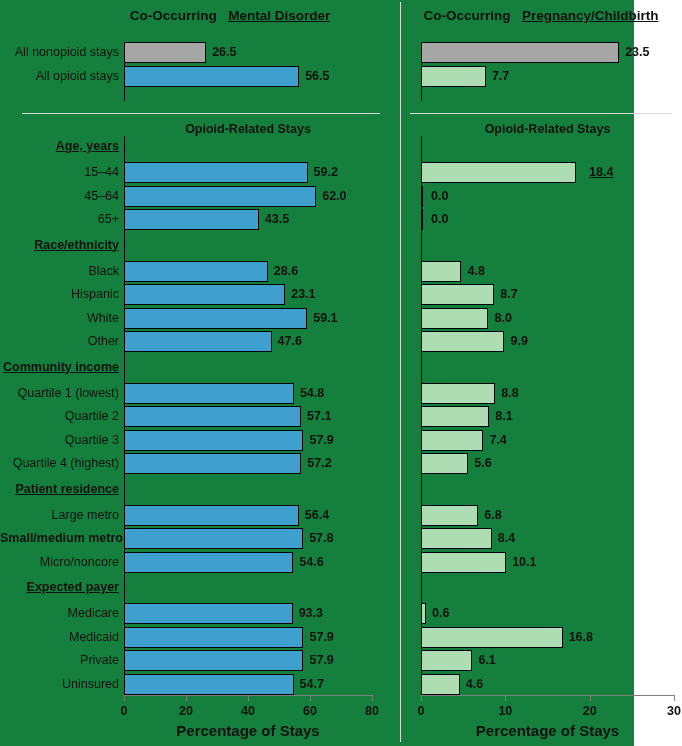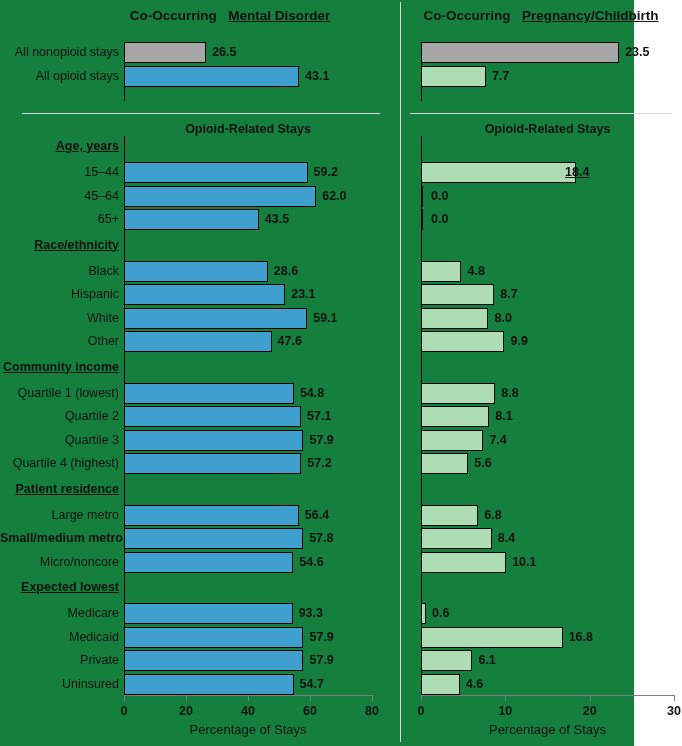--- a/index.html
+++ b/index.html
@@ -73,22 +73,22 @@
     position: absolute;
     font-size: 12.5px;
     font-weight: bold;
     color: #111111;
     text-align: center;
     transform: translateX(-50%);
     white-space: nowrap;
   }
   .axis-caption {
     position: absolute;
-    font-size: 13px;
-    font-weight: normal;
+    font-size: 15px;
+    font-weight: bold;
     color: #111111;
     text-align: left;
     white-space: nowrap;
     transform: translateX(-50%);
   }
 
   
   .group-divider {
     position: absolute;
     height: 1px;
@@ -152,35 +152,35 @@
   <div class="panel-divider"></div>
 
   <div id="dynamic-layer">
       <div class="row-label" style="left: 0px; width: 119px; top: 46px;">All nonopioid stays</div>
       <div class="bar" style="left: 124px; top: 42px; width: 82.15px; height: 21px; background: rgb(166, 166, 166);"></div>
       <div class="bar-value" style="left: 212.15px; top: 46px;">26.5</div>
       <div class="bar" style="left: 421px; top: 42px; width: 198.183px; height: 21px; background: rgb(166, 166, 166);"></div>
       <div class="bar-value" style="left: 625.183px; top: 46px;">23.5</div>
       <div class="row-label" style="left: 0px; width: 119px; top: 69.5px;">All opioid stays</div>
       <div class="bar" style="left: 124px; top: 65.5px; width: 175.15px; height: 21px; background: rgb(63, 159, 206);"></div>
-      <div class="bar-value" style="left: 305.15px; top: 69.5px;">43.1</div>
+      <div class="bar-value" style="left: 305.15px; top: 69.5px;">56.5</div>
       <div class="bar" style="left: 421px; top: 65.5px; width: 64.9367px; height: 21px; background: rgb(174, 220, 179);"></div>
       <div class="bar-value" style="left: 491.937px; top: 69.5px;">7.7</div>
       <div class="axis-vline" style="left: 124px; top: 42px; height: 58.5px;"></div>
       <div class="axis-vline" style="left: 421px; top: 42px; height: 58.5px;"></div>
       <div class="group-divider" style="left: 22px; top: 113px; width: 358px;"></div>
       <div class="group-divider" style="left: 410px; top: 113px; width: 262px;"></div>
       <div class="sub-title" style="left: 124px; width: 248px; top: 122px; text-align: center;">Opioid-Related  Stays</div>
       <div class="sub-title" style="left: 421px; width: 253px; top: 122px; text-align: center;">Opioid-Related  Stays</div>
       <div class="row-label header" style="left: 0px; width: 119px; top: 140px;">Age, years</div>
       <div class="row-label" style="left: 0px; width: 119px; top: 166px;">15–44</div>
       <div class="bar" style="left: 124px; top: 162px; width: 183.52px; height: 21px; background: rgb(63, 159, 206);"></div>
       <div class="bar-value" style="left: 313.52px; top: 166px;">59.2</div>
       <div class="bar" style="left: 421px; top: 162px; width: 155.173px; height: 21px; background: rgb(174, 220, 179);"></div>
-      <div class="bar-value" style="left: 565px; top: 166px; text-decoration: underline;">18.4</div>
+      <div class="bar-value" style="left: 589px; top: 166px; text-decoration: underline;">18.4</div>
       <div class="row-label" style="left: 0px; width: 119px; top: 189.5px;">45–64</div>
       <div class="bar" style="left: 124px; top: 185.5px; width: 192.2px; height: 21px; background: rgb(63, 159, 206);"></div>
       <div class="bar-value" style="left: 322.2px; top: 189.5px;">62.0</div>
       <div class="bar zero" style="left: 421px; top: 185.5px; width: 2px; height: 21px; background: rgb(174, 220, 179);"></div>
       <div class="bar-value" style="left: 431px; top: 189.5px;">0.0</div>
       <div class="row-label" style="left: 0px; width: 119px; top: 213px;">65+</div>
       <div class="bar" style="left: 124px; top: 209px; width: 134.85px; height: 21px; background: rgb(63, 159, 206);"></div>
       <div class="bar-value" style="left: 264.85px; top: 213px;">43.5</div>
       <div class="bar zero" style="left: 421px; top: 209px; width: 2px; height: 21px; background: rgb(174, 220, 179);"></div>
       <div class="bar-value" style="left: 431px; top: 213px;">0.0</div>
@@ -235,21 +235,21 @@
       <div class="row-label" style="left: 0px; width: 119px; top: 532px; font-weight: bold;">Small/medium metro</div>
       <div class="bar" style="left: 124px; top: 528px; width: 179.18px; height: 21px; background: rgb(63, 159, 206);"></div>
       <div class="bar-value" style="left: 309.18px; top: 532px;">57.8</div>
       <div class="bar" style="left: 421px; top: 528px; width: 70.84px; height: 21px; background: rgb(174, 220, 179);"></div>
       <div class="bar-value" style="left: 497.84px; top: 532px;">8.4</div>
       <div class="row-label" style="left: 0px; width: 119px; top: 555.5px;">Micro/noncore</div>
       <div class="bar" style="left: 124px; top: 551.5px; width: 169.26px; height: 21px; background: rgb(63, 159, 206);"></div>
       <div class="bar-value" style="left: 299.26px; top: 555.5px;">54.6</div>
       <div class="bar" style="left: 421px; top: 551.5px; width: 85.1767px; height: 21px; background: rgb(174, 220, 179);"></div>
       <div class="bar-value" style="left: 512.177px; top: 555.5px;">10.1</div>
-      <div class="row-label header" style="left: 0px; width: 119px; top: 581px;">Expected lowest</div>
+      <div class="row-label header" style="left: 0px; width: 119px; top: 581px;">Expected payer</div>
       <div class="row-label" style="left: 0px; width: 119px; top: 607px;">Medicare</div>
       <div class="bar" style="left: 124px; top: 603px; width: 168.64px; height: 21px; background: rgb(63, 159, 206);"></div>
       <div class="bar-value" style="left: 298.64px; top: 607px;">93.3</div>
       <div class="bar" style="left: 421px; top: 603px; width: 5.06px; height: 21px; background: rgb(174, 220, 179);"></div>
       <div class="bar-value" style="left: 432.06px; top: 607px;">0.6</div>
       <div class="row-label" style="left: 0px; width: 119px; top: 630.5px;">Medicaid</div>
       <div class="bar" style="left: 124px; top: 626.5px; width: 179.49px; height: 21px; background: rgb(63, 159, 206);"></div>
       <div class="bar-value" style="left: 309.49px; top: 630.5px;">57.9</div>
       <div class="bar" style="left: 421px; top: 626.5px; width: 141.68px; height: 21px; background: rgb(174, 220, 179);"></div>
       <div class="bar-value" style="left: 568.68px; top: 630.5px;">16.8</div>

